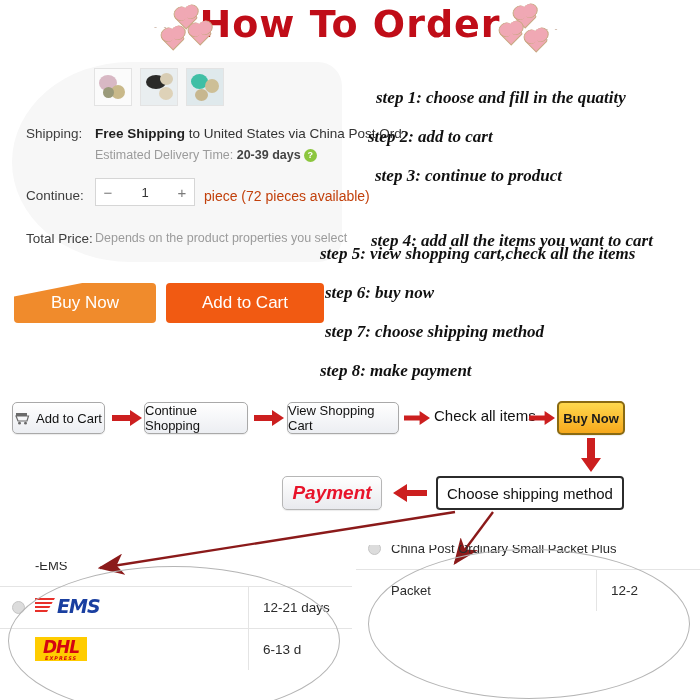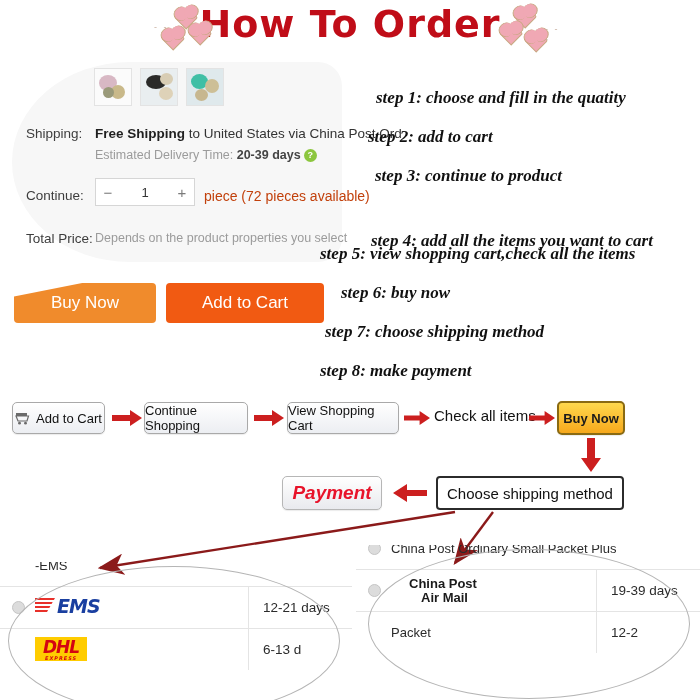--- a/index.html
+++ b/index.html
@@ -258,21 +258,21 @@
 
   <div class="btn-buy">Buy Now</div>
   <div class="btn-cart">Add to Cart</div>
 
   <div class="steps" id="steps-root">
       <div class="step" style="left: 376px; top: 0px;">step 1: choose and fill in the quatity</div>
       <div class="step" style="left: 368px; top: 39px;">step 2:  add to cart</div>
       <div class="step" style="left: 375px; top: 78px;">step 3: continue to product</div>
       <div class="step" style="left: 371px; top: 117px; margin-top: 26px;">step 4: add all the items you want to cart</div>
       <div class="step" style="left: 320px; top: 156px;">step 5: view shopping cart,check all the items</div>
-      <div class="step" style="left: 325px; top: 195px; margin-left: 16px;">step 6: buy now</div>
+      <div class="step" style="left: 325px; top: 195px;">step 6: buy now</div>
       <div class="step" style="left: 325px; top: 234px;">step 7:  choose shipping method</div>
       <div class="step" style="left: 320px; top: 273px;">step 8: make payment</div>
     </div>
 
   <div class="flow">
 
     <div class="fbox" style="left:12px;top:10px;width:93px;">
       <span class="cart-ico">
         <svg width="16" height="13" viewBox="0 0 16 13">
           <rect x="1" y="1" width="11" height="3" fill="#6b6b6b"></rect>
@@ -373,30 +373,20 @@
     <div class="ell" style="left:8px;top:4px;width:330px;height:148px;"></div>
   </div>
 
   <div class="clip-right">
     <div class="tbl" id="tbl-right" style="left:0;top:-18px;width:344px;">
         <div class="trow" style="border-top: none;">
           <div class="radio"></div>
           <div class="nm">China Post Ordinary Small Packet Plus</div>
         </div>
         <div class="trow">
-          <div class="radio"></div>
-          <div class="nm">
-            <div class="cp-bold" style="padding-left: 18px;">
-              <div>China Post</div>
-              <div style="padding-left: 12px;">Air Mail</div>
-            </div>
-          </div>
-          <div class="dy">19-39 days</div>
-        </div>
-        <div class="trow">
           <div class="radio" style="visibility: hidden;"></div>
           <div class="nm">Packet</div>
           <div class="dy">12-2</div>
         </div>
       </div>
     <div class="ell" style="left:12px;top:4px;width:320px;height:148px;"></div>
   </div>
 
 </div>
 

